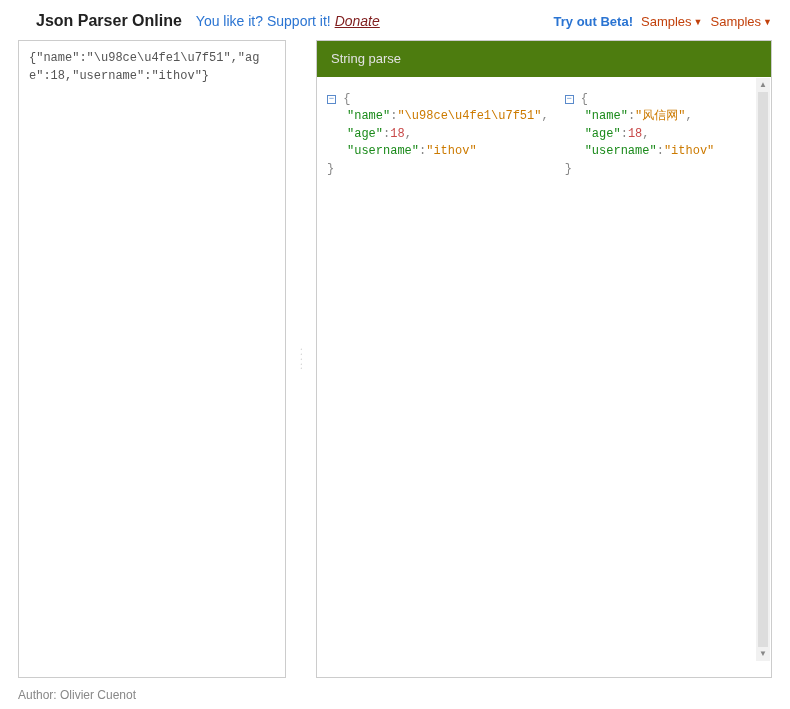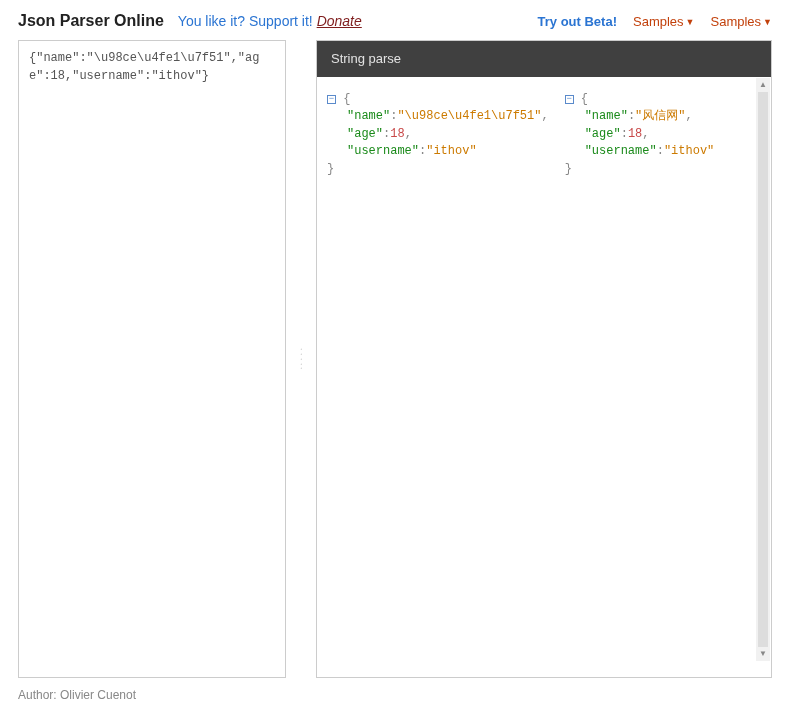--- a/index.html
+++ b/index.html
@@ -7,37 +7,37 @@
   margin: 0;
   font-family: Arial, Helvetica, sans-serif;
   font-size: 13px;
   background: #fff;
   color: #333;
   width: 790px;
 }
 .header {
   display: flex;
   align-items: baseline;
-  padding: 12px 18px 10px 18px;
+  padding: 12px 18px 10px 36px;
 }
 .title {
   font-weight: bold;
   font-size: 16px;
   color: #222;
 }
 .support {
   margin-left: 14px;
   color: #2a74d2;
   font-size: 14px;
 }
 .support a { color: #7f1d1d; text-decoration: underline; font-style: italic; }
 .spacer { flex: 1; }
 .nav-right {
   display: flex;
-  gap: 16px;
+  gap: 8px;
   font-size: 13px;
 }
 .nav-link { color: #c2410c; cursor: pointer; }
 .nav-link.beta { color: #2a74d2; font-weight: bold; }
 .tri { font-size: 9px; vertical-align: 1px; margin-left: 2px; }
 
 .main {
   display: flex;
   padding: 0 18px;
   gap: 12px;
@@ -75,21 +75,21 @@
   flex: 1;
   height: 638px;
   border: 1px solid #ccc;
   background: #fff;
   display: flex;
   flex-direction: column;
   position: relative;
 }
 .tabbar {
   height: 36px;
-  background: #404040;
+  background: #4d7c0f;
   color: #e2e2e2;
   display: flex;
   font-size: 13px;
 }
 .tab {
   flex: 1;
   padding: 10px 14px;
   cursor: pointer;
 }
 .panes {

